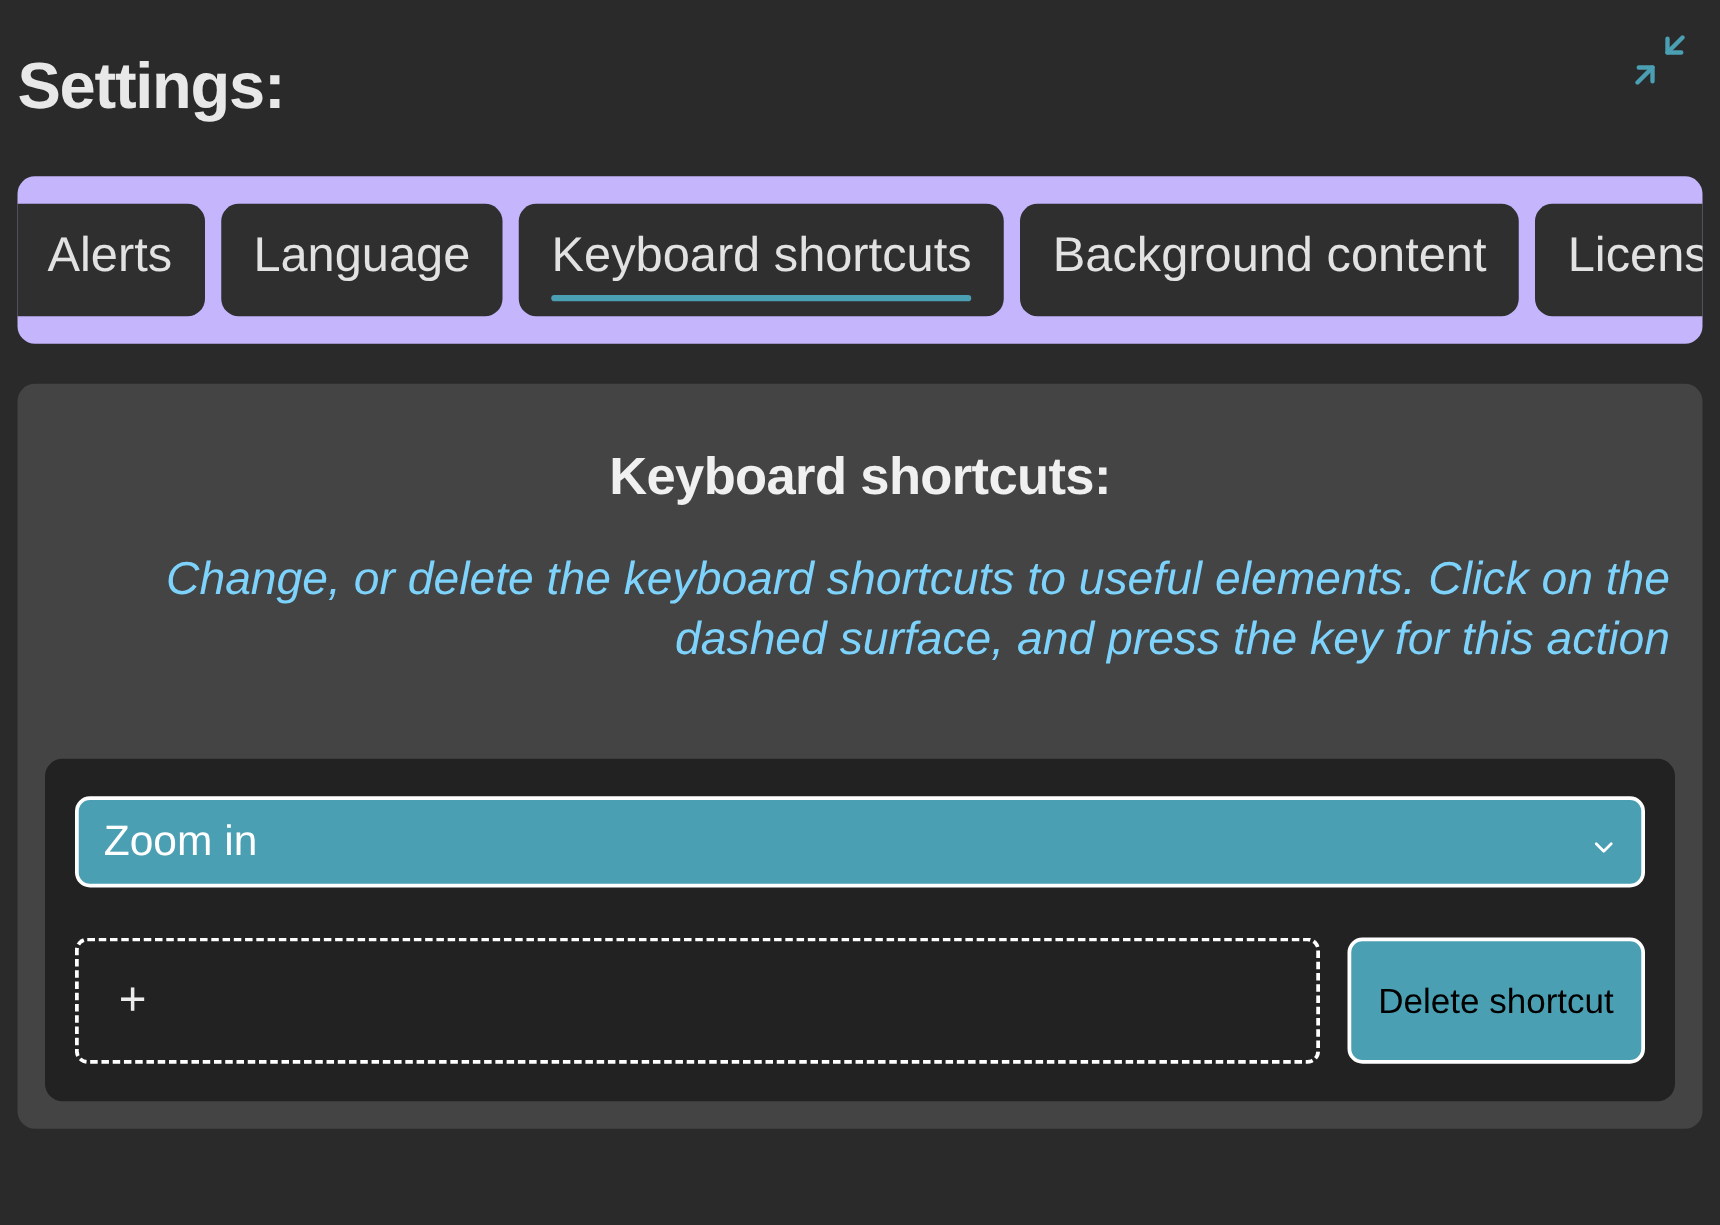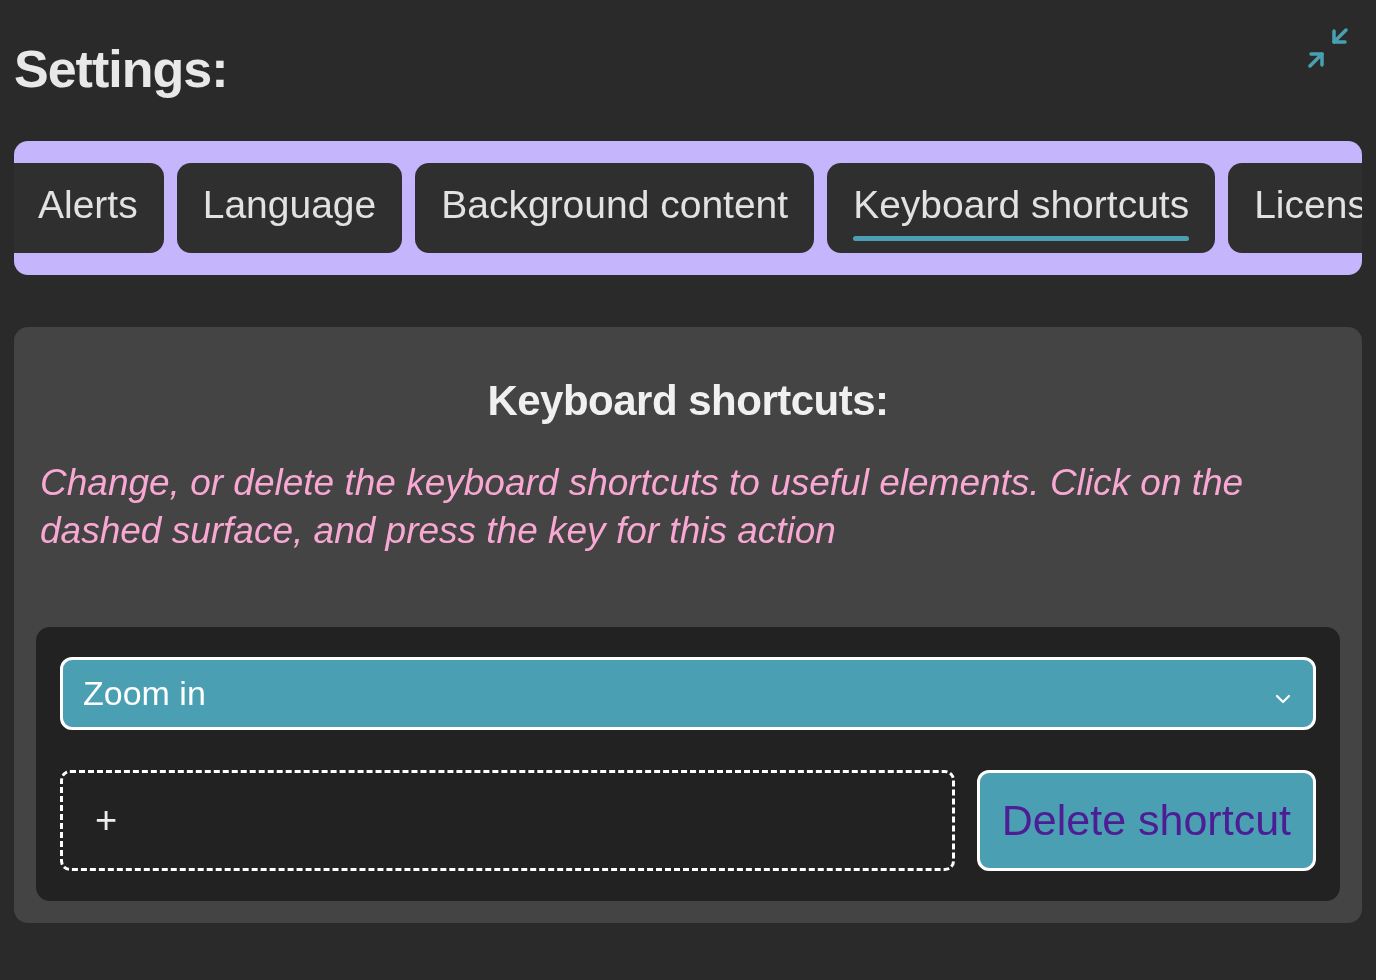--- a/index.html
+++ b/index.html
@@ -65,36 +65,36 @@
     bottom: 12px;
     left: 26px;
     right: 26px;
     height: 5px;
     background: #4b9fb3;
     border-radius: 3px;
   }
   .panel {
     background: #444444;
     border-radius: 14px;
-    margin-top: 52px;
+    margin-top: 32px;
     padding: 50px 22px 22px 22px;
   }
   .panel-title {
     text-align: center;
     font-size: 42px;
     font-weight: 700;
     color: #f0f0f0;
     letter-spacing: -0.5px;
   }
   .panel-desc {
-    text-align: left;
+    text-align: right;
     font-style: italic;
     font-size: 37px;
     line-height: 1.3;
-    color: #f9a8d4;
+    color: #7dd3fc;
     margin-top: 34px;
     padding: 0 4px;
   }
   .shortcut-box {
     background: #222222;
     border-radius: 14px;
     margin-top: 72px;
     padding: 30px 24px 30px 24px;
   }
   .select-wrap {
@@ -130,22 +130,22 @@
     color: #ececec;
     cursor: pointer;
     background: transparent;
     font-weight: 300;
   }
   .delete-btn {
     background: #4b9fb3;
     border: 3px solid #ffffff;
     border-radius: 12px;
     padding: 16px 22px;
-    font-size: 43px;
-    color: #4c1d95;
+    font-size: 28px;
+    color: #000000;
     cursor: pointer;
     display: flex;
     align-items: center;
     justify-content: center;
   }
 </style>
 </head>
 <body>
 
 <div class="page">
@@ -161,25 +161,25 @@
 
   <h1 class="page-title">Settings:</h1>
 
   <div class="tabs-container">
     <div class="tab first">
       <span>Alerts</span>
     </div>
     <div class="tab">
       <span>Language</span>
     </div>
+    <div class="tab active">
+      <span>Keyboard shortcuts</span>
+    </div>
     <div class="tab">
       <span>Background content</span>
-    </div>
-    <div class="tab active">
-      <span>Keyboard shortcuts</span>
     </div>
     <div class="tab last">
       <span>Licenses</span>
     </div>
   </div>
 
   <div class="panel">
     <h2 class="panel-title">Keyboard shortcuts:</h2>
     <p class="panel-desc">Change, or delete the keyboard shortcuts to useful elements. Click on the dashed surface, and press the key for this action</p>
 

